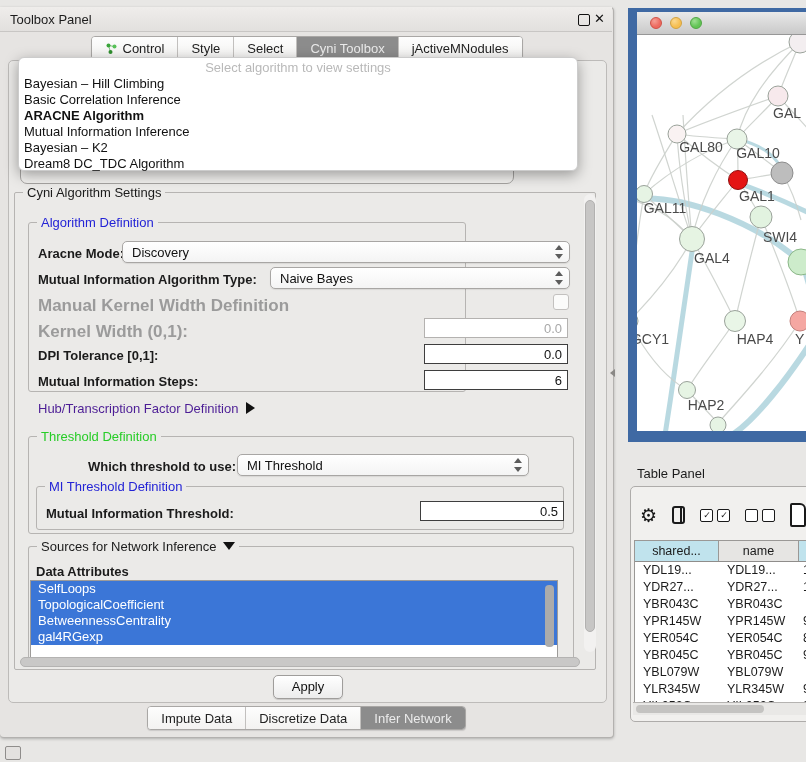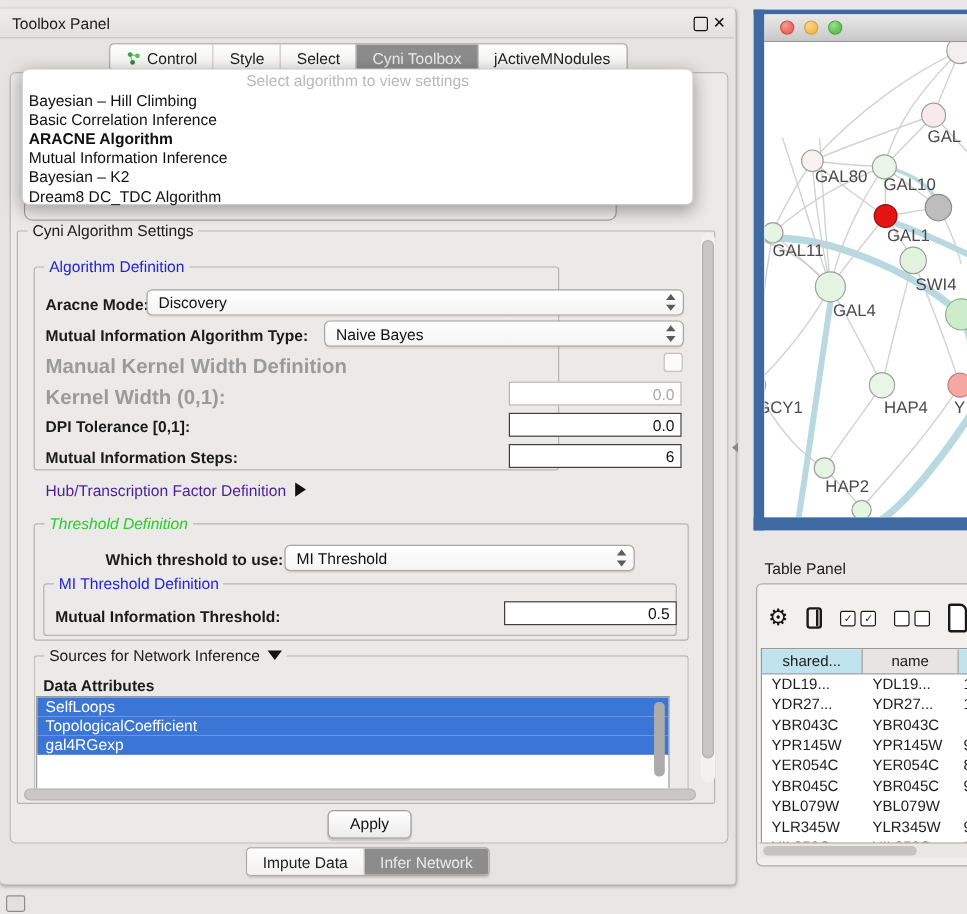--- a/index.html
+++ b/index.html
@@ -180,21 +180,21 @@
 <div class="field f-off" style="left:424px;top:318px;width:144px;">0.0</div>
 <div class="flabel" style="left:38px;top:348px;">DPI Tolerance [0,1]:</div>
 <div class="field f-on" style="left:424px;top:344px;width:144px;">0.0</div>
 <div class="flabel" style="left:38px;top:374px;">Mutual Information Steps:</div>
 <div class="field f-on" style="left:424px;top:370px;width:144px;">6</div>
 
 <div class="abs" style="left:38px;top:401px;font-size:13px;color:#4c1d95;">
   <span>Hub/Transcription Factor Definition</span><span class="tri-right"></span>
 </div>
 
-<div class="abs fs" style="left:28px;top:436px;width:546px;height:98px;font-style:italic;">
+<div class="abs fs" style="left:28px;top:436px;width:546px;height:98px;">
   <span class="legend leg-green">Threshold Definition</span>
 </div>
 <div class="flabel" style="left:88px;top:459px;">Which threshold to use:</div>
 <div class="combo" style="left:237px;top:454px;width:292px;">
   <span>MI Threshold</span>
   <span class="stepper"></span>
 </div>
 <div class="abs fs" style="left:36px;top:486px;width:528px;height:44px;">
   <span class="legend leg-blue">MI Threshold Definition</span>
 </div>
@@ -202,35 +202,39 @@
 <div class="field f-on" style="left:420px;top:501px;width:144px;">0.5</div>
 
 <div class="abs fs" style="left:28px;top:546px;width:546px;height:116px;border-bottom:none;border-radius:3px 3px 0 0;">
   <span class="legend leg-black"><span>Sources for Network Inference</span><span class="tri-down"></span></span>
 </div>
 <div class="flabel" style="left:36px;top:564px;">Data Attributes</div>
 <div class="abs attr-list">
   <div>
       <div class="attr-item">SelfLoops</div>
       <div class="attr-item">TopologicalCoefficient</div>
+      <div class="attr-item">BetweennessCentrality</div>
       <div class="attr-item">gal4RGexp</div>
     </div>
   <div class="attr-scroll"></div>
 </div>
 
 <div class="abs vscroll-track"></div>
 <div class="abs vscroll-thumb"></div>
 <div class="abs hscroll-thumb"></div>
 
 <div class="abs apply-btn">Apply</div>
 
 <div class="abs tabbar bottom-tabbar">
   <div class="tabset">
     <div class="tab">
         <span>Impute Data</span>
+      </div>
+    <div class="tab">
+        <span>Discretize Data</span>
       </div>
     <div class="tab sel">
         <span>Infer Network</span>
       </div>
   </div>
 </div>
 
 <div class="abs dd-pop">
   <div class="dd-prompt">Select algorithm to view settings</div>
   <div>

